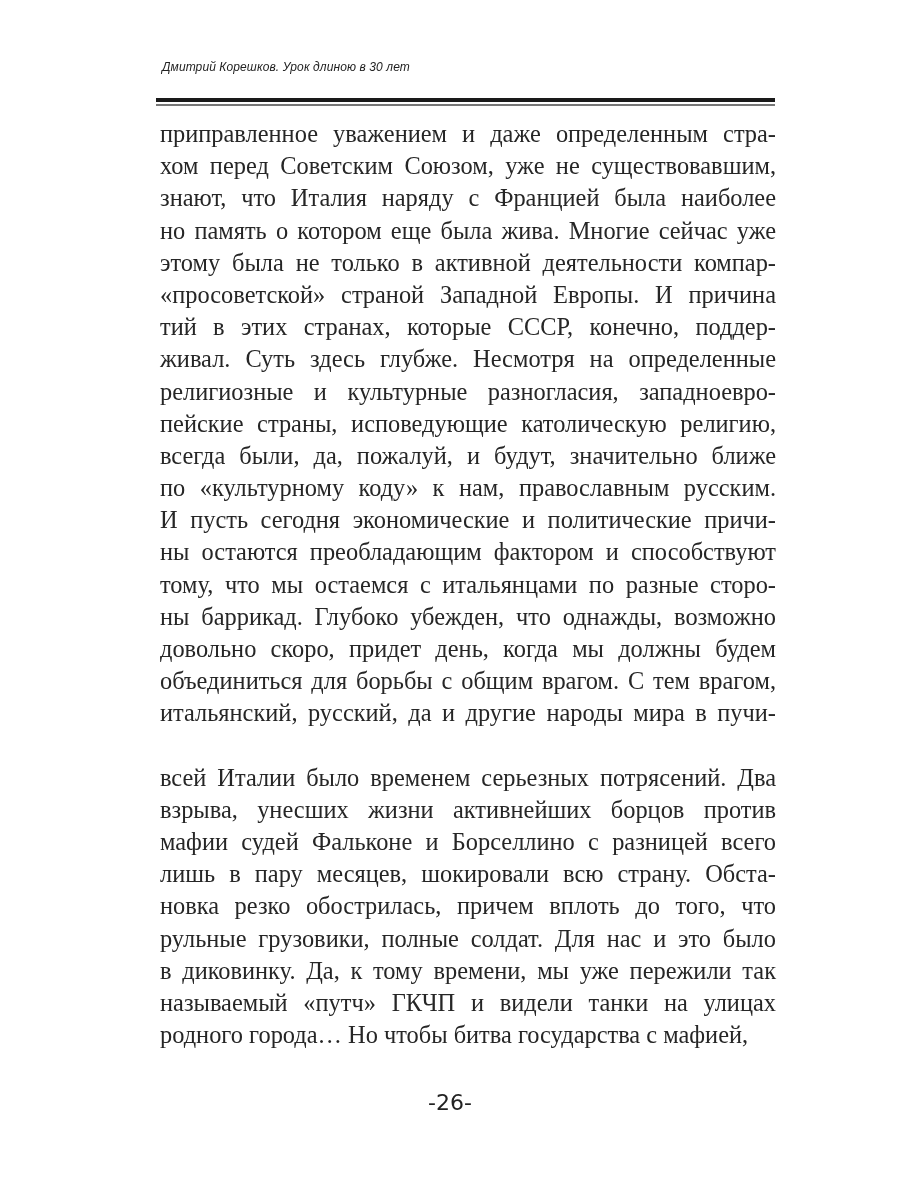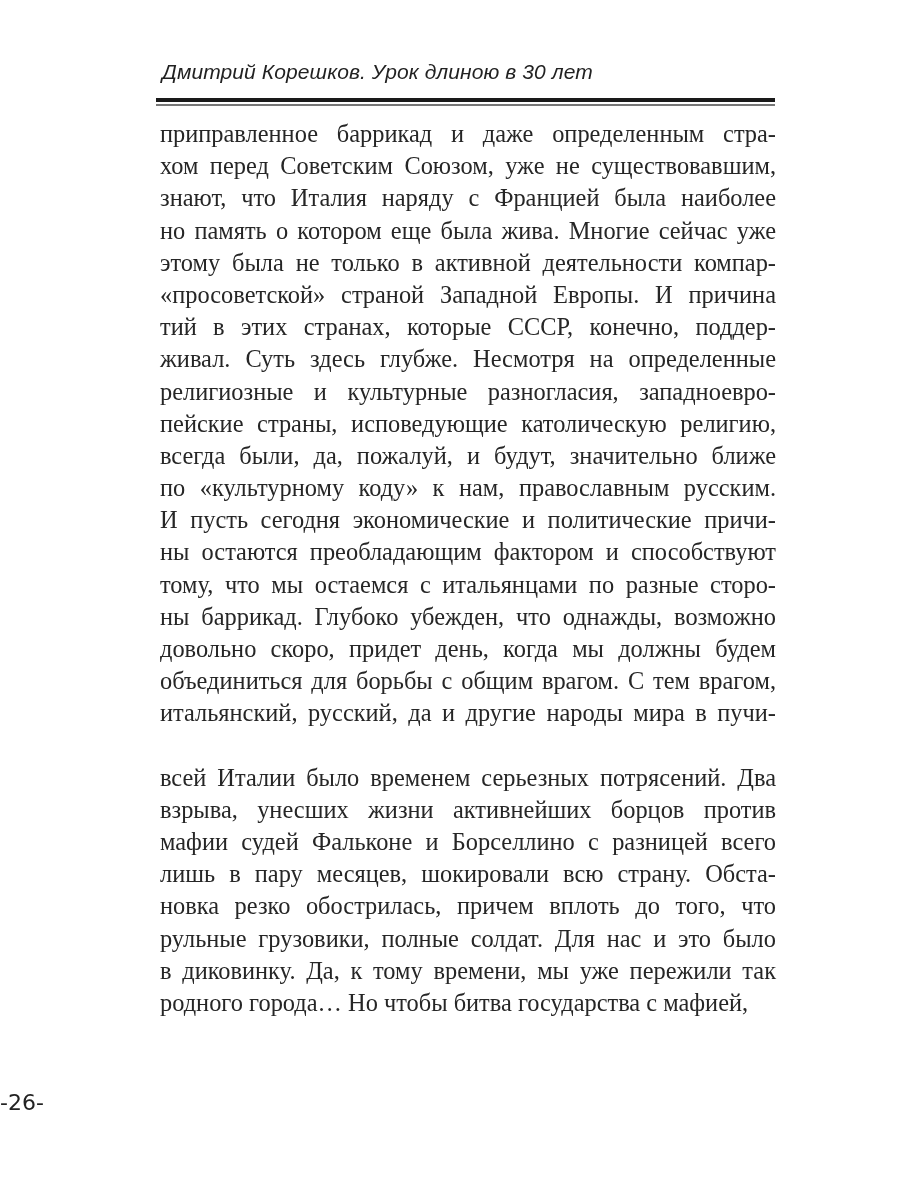--- a/index.html
+++ b/index.html
@@ -1,48 +1,48 @@
 <!DOCTYPE html>
 <html><head>
 <meta charset="utf-8">
 <style>
   html, body { margin: 0; padding: 0; background: #ffffff; }
   body { width: 900px; height: 1200px; position: relative; overflow: hidden; }
   .running-head {
     position: absolute; left: 162px; top: 60px;
     font-family: "Liberation Sans", sans-serif; font-style: italic;
-    font-size: 21px; color: #222; letter-spacing: 0.1px; text-align: right;
+    font-size: 12px; color: #222; letter-spacing: 0.1px; text-align: right;
   }
   .rule-thick { position: absolute; left: 156px; top: 98px; width: 619px; height: 4px; background: #1a1a1a; }
   .rule-thin { position: absolute; left: 156px; top: 104px; width: 619px; height: 2px; background: #777; }
   .body-text {
     position: absolute; left: 160px; top: 118px; width: 616px;
     font-family: "Liberation Serif", serif; font-size: 24.4px; line-height: 32.2px;
     color: #262626;
   }
   .line { display: block; text-align: justify; text-align-last: justify; white-space: nowrap; height: 32.2px; }
   .line.last { text-align-last: left; }
   .line.indent { padding-left: 24px; }
   .para-gap { height: 32px; }
   .page-number {
-    position: absolute; left: 0; width: 900px; top: 1090px; text-align: left;
+    position: absolute; left: 0; width: 900px; top: 1090px; text-align: center;
     font-family: "DejaVu Sans", sans-serif; font-size: 22px; color: #222;
   }
 </style>
 </head>
 <body>
 
 <div>
   <div class="running-head">Дмитрий Корешков. Урок длиною в 30 лет</div>
   <div class="rule-thick"></div>
   <div class="rule-thin"></div>
 
   <div class="body-text">
     <div id="p1">
-        <span class="line">приправленное баррикад и даже определенным стра-</span>
+        <span class="line">приправленное уважением и даже определенным стра-</span>
         <span class="line">хом перед Советским Союзом, уже не существовавшим,</span>
         <span class="line">знают, что Италия наряду с Францией была наиболее</span>
         <span class="line">но память о котором еще была жива. Многие сейчас уже</span>
         <span class="line">этому была не только в активной деятельности компар-</span>
         <span class="line">«просоветской» страной Западной Европы. И причина</span>
         <span class="line">тий в этих странах, которые СССР, конечно, поддер-</span>
         <span class="line">живал. Суть здесь глубже. Несмотря на определенные</span>
         <span class="line">религиозные и культурные разногласия, западноевро-</span>
         <span class="line">пейские страны, исповедующие католическую религию,</span>
         <span class="line">всегда были, да, пожалуй, и будут, значительно ближе</span>
@@ -57,18 +57,19 @@
       </div>
     <div class="para-gap"></div>
     <div id="p2">
         <span class="line">всей Италии было временем серьезных потрясений. Два</span>
         <span class="line">взрыва, унесших жизни активнейших борцов против</span>
         <span class="line">мафии судей Фальконе и Борселлино с разницей всего</span>
         <span class="line">лишь в пару месяцев, шокировали всю страну. Обста-</span>
         <span class="line">новка резко обострилась, причем вплоть до того, что</span>
         <span class="line">рульные грузовики, полные солдат. Для нас и это было</span>
         <span class="line">в диковинку. Да, к тому времени, мы уже пережили так</span>
+        <span class="line">называемый «путч» ГКЧП и видели танки на улицах</span>
         <span class="line last">родного города… Но чтобы битва государства с мафией,</span>
       </div>
   </div>
 
   <div class="page-number">-26-</div>
 </div>
 
 </body></html>

